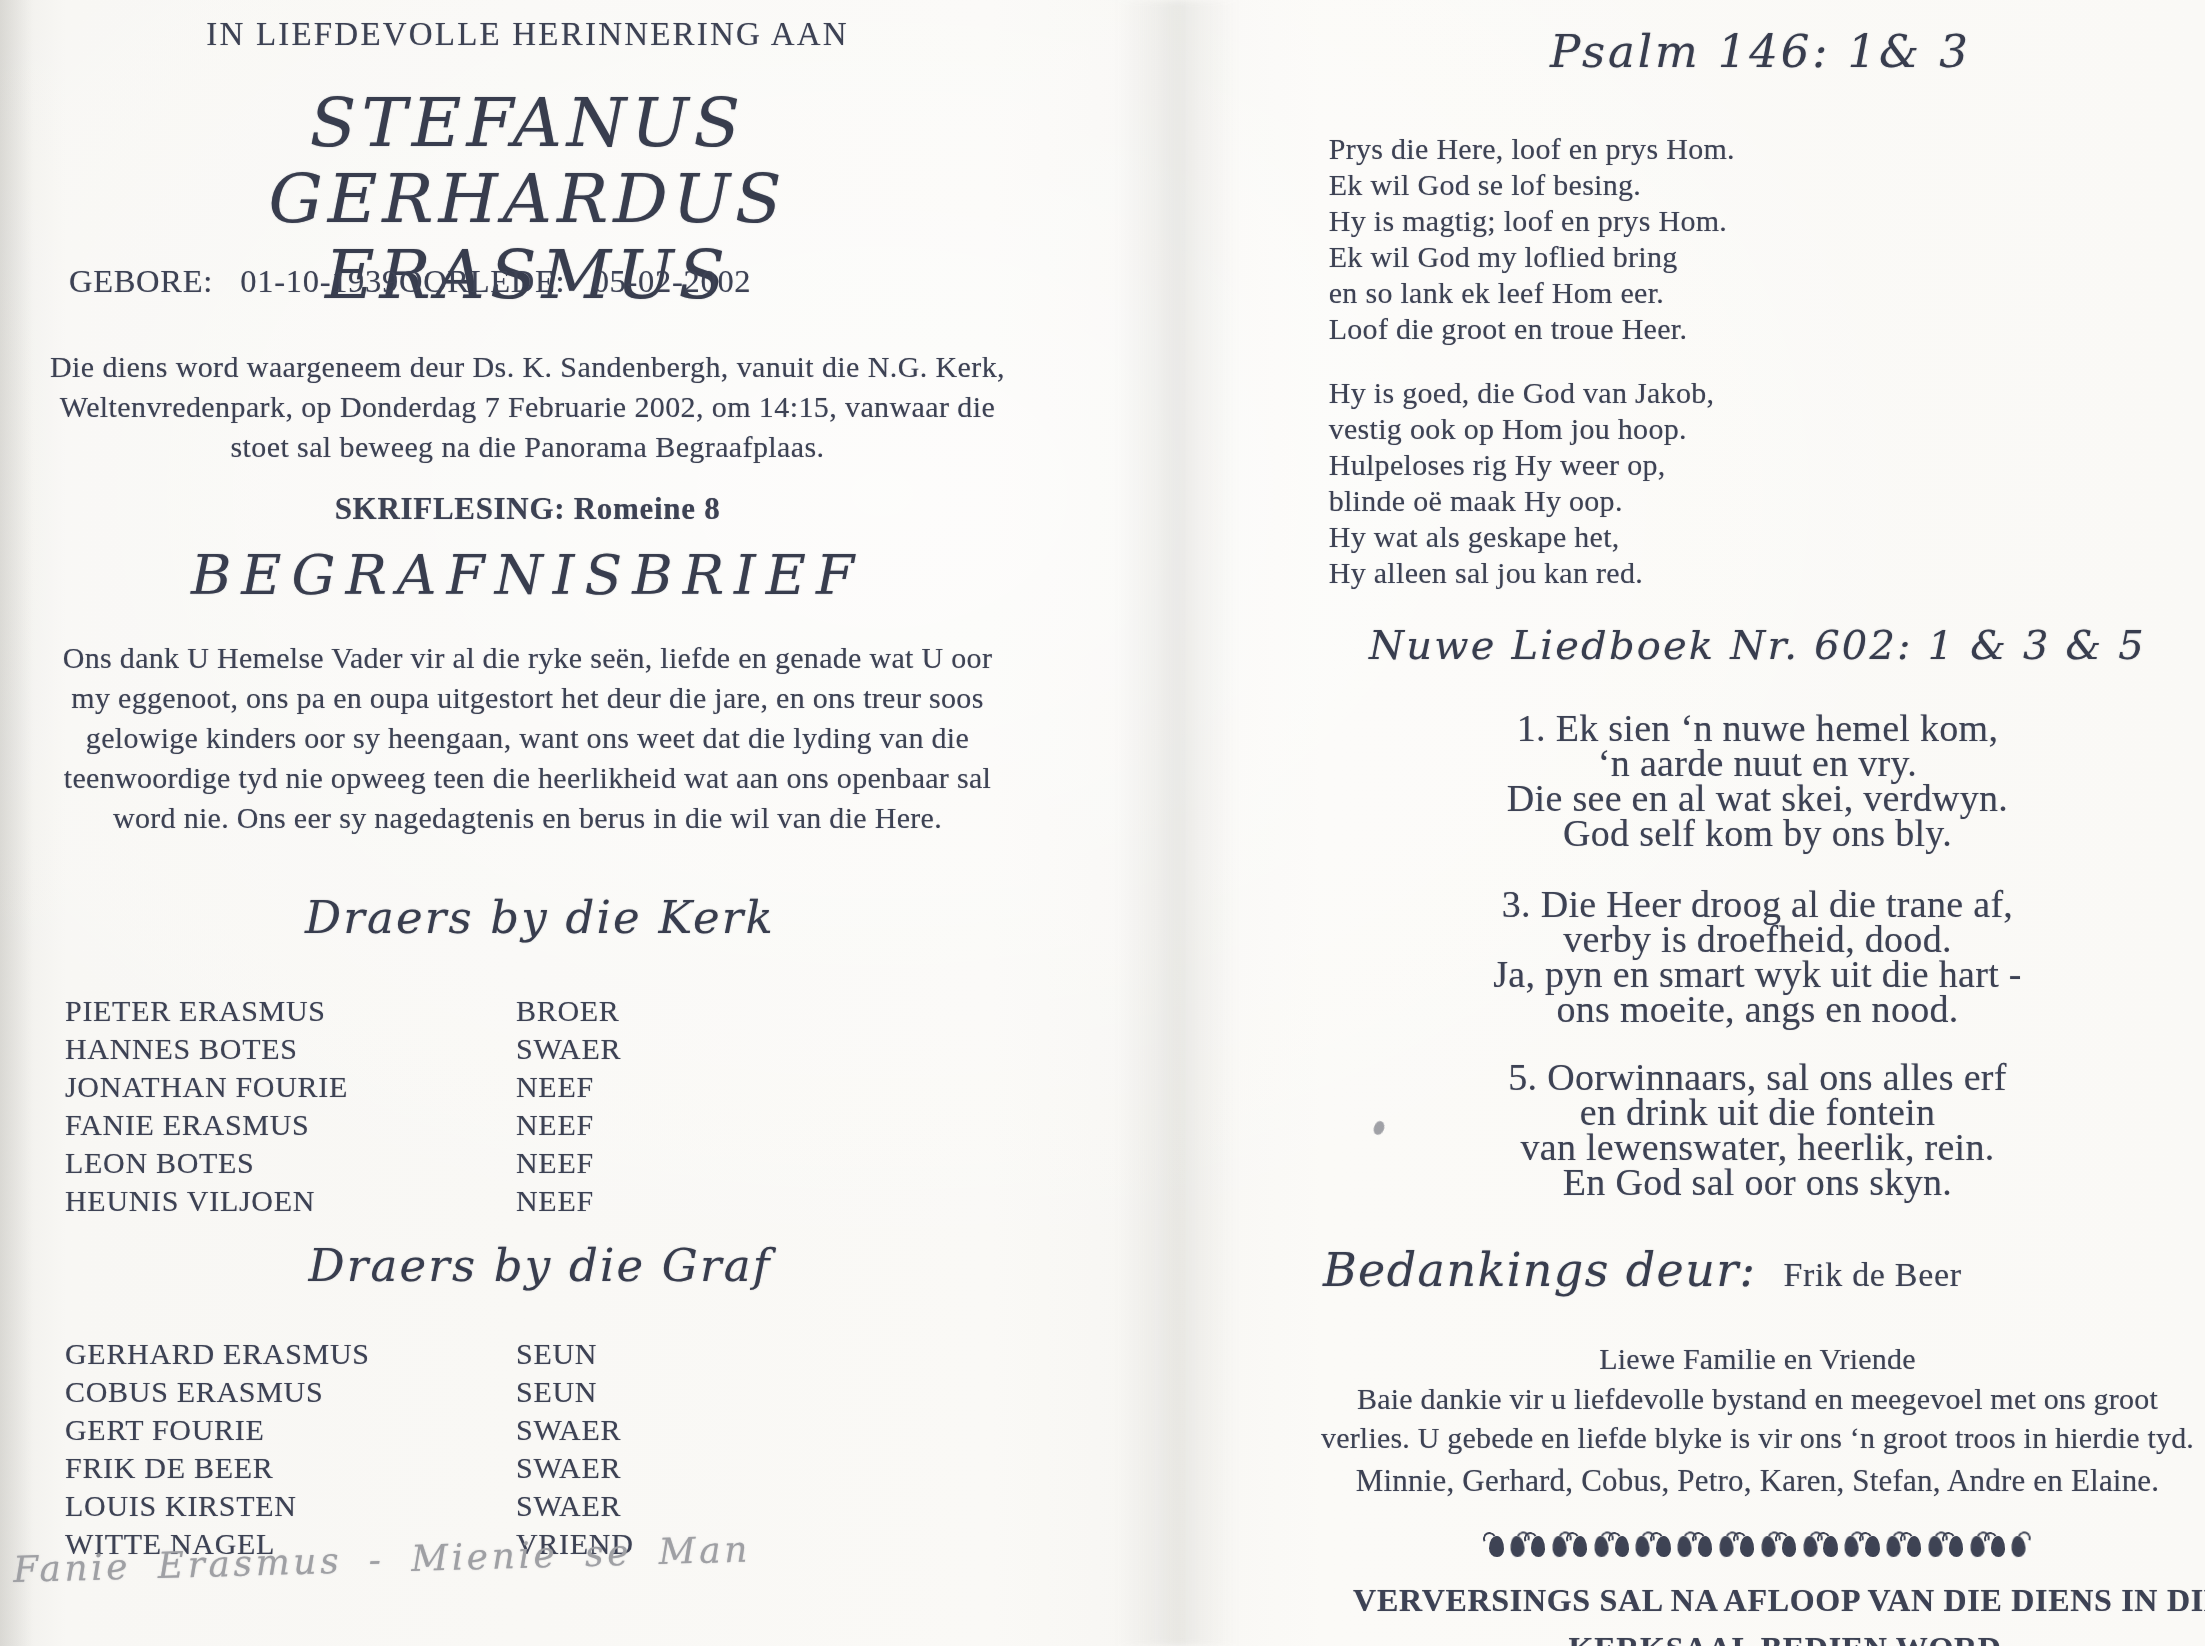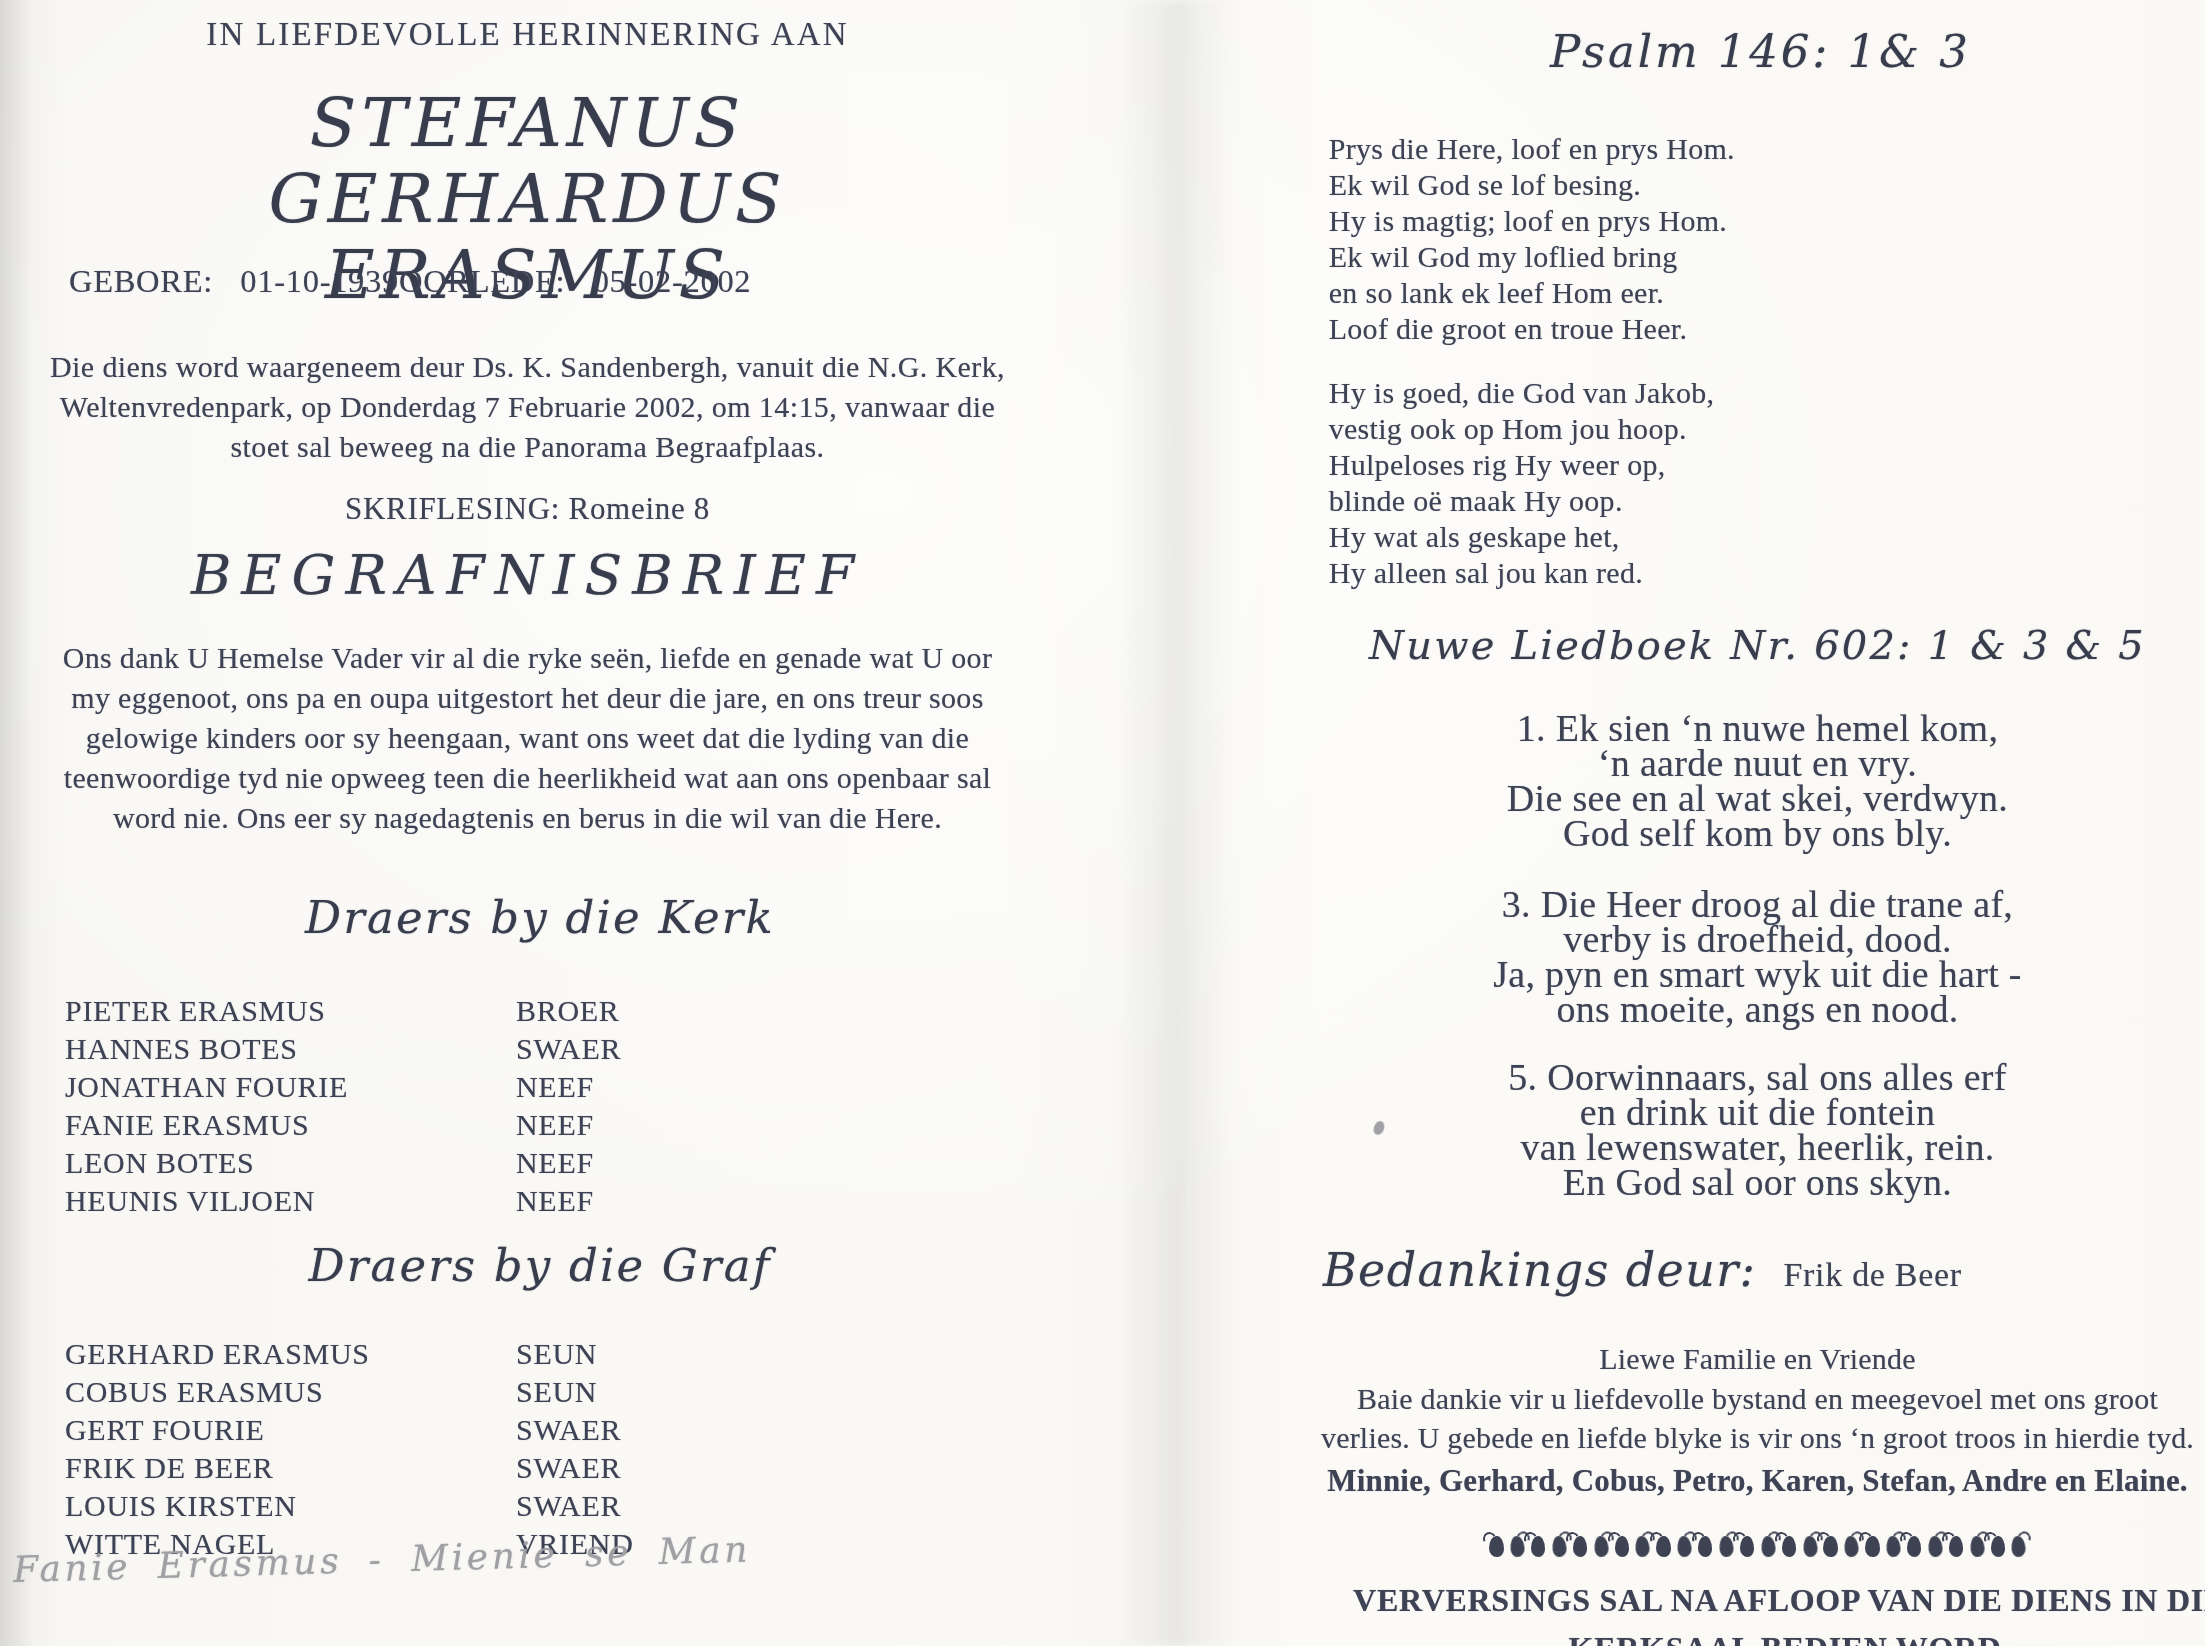--- a/index.html
+++ b/index.html
@@ -91,21 +91,21 @@
     text-align: center;
     font-size: 30px;
     line-height: 1.33;
     letter-spacing: 0.4px;
     padding: 0 5.8px;
   }
   .skriflesing {
     top: 491px;
     text-align: center;
     font-size: 31px;
-    font-weight: normal;
+    font-weight: bold;
     letter-spacing: 0.7px;
   }
   .letter-title {
     top: 543px;
     text-align: center;
     font-size: 55px;
     letter-spacing: 10px;
   }
   .tribute-paragraph {
     top: 638px;
@@ -187,21 +187,21 @@
   .thanks-header-name  { font-size: 34px; letter-spacing: 0.7px; }
   .thanks-block {
     top: 1339px;
     text-align: center;
     font-size: 30px;
     line-height: 1.32;
     letter-spacing: 0.2px;
   }
   .thanks-names {
     margin-top: 2.9px;
-    font-weight: bold;
+    font-weight: normal;
     font-size: 31px;
   }
   .ornament-divider {
     top: 1534px;
     display: flex;
     justify-content: center;
     column-gap: 6.5px;
     height: 24.6px;
     align-items: center;
   }

